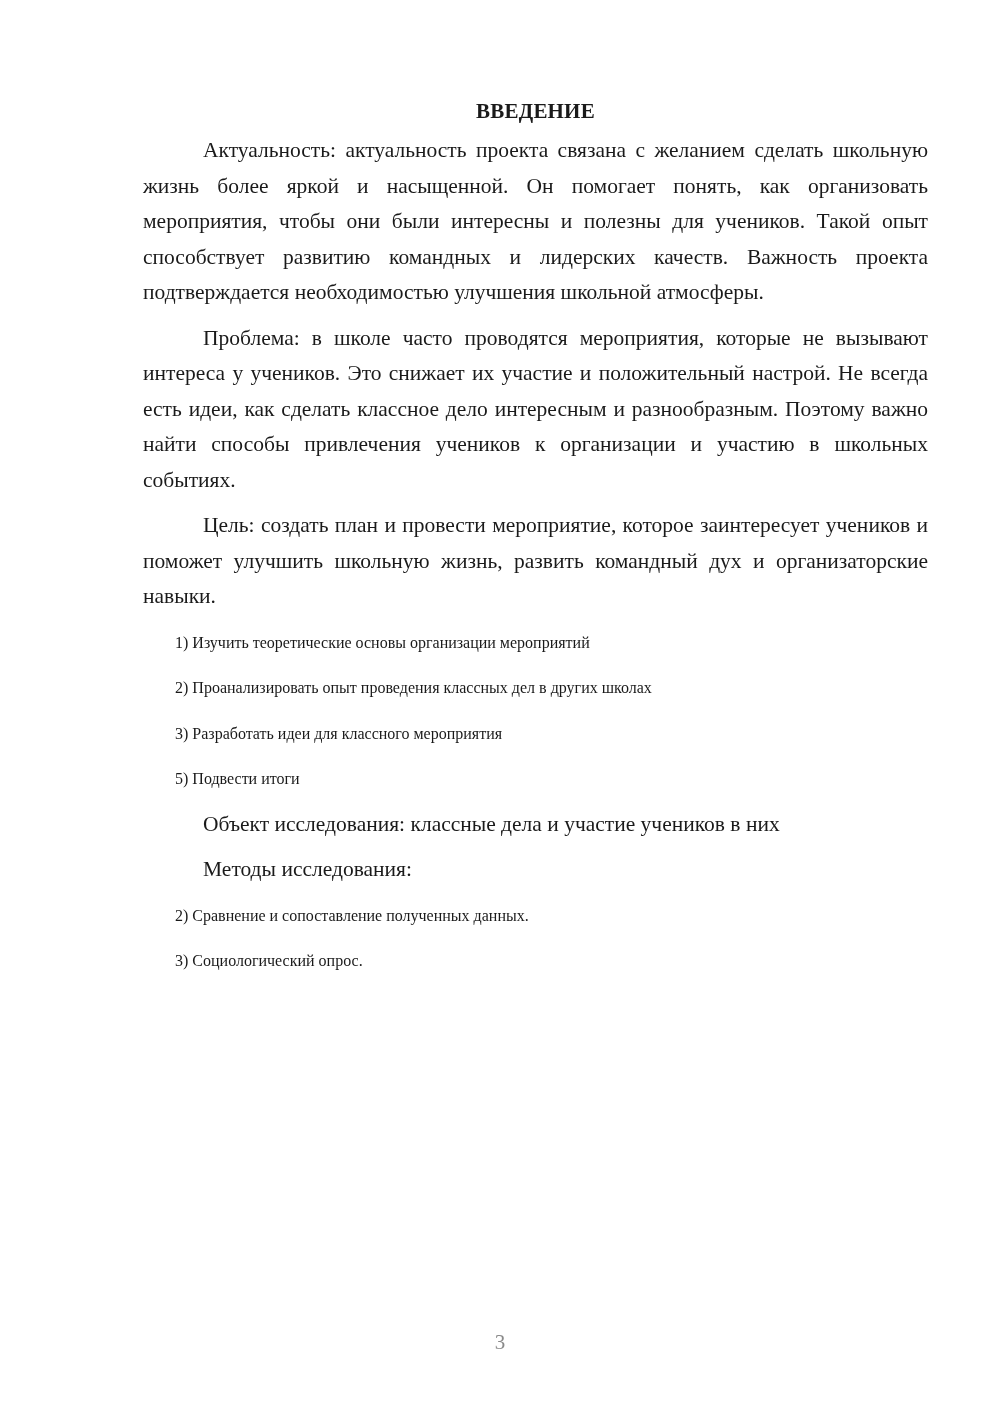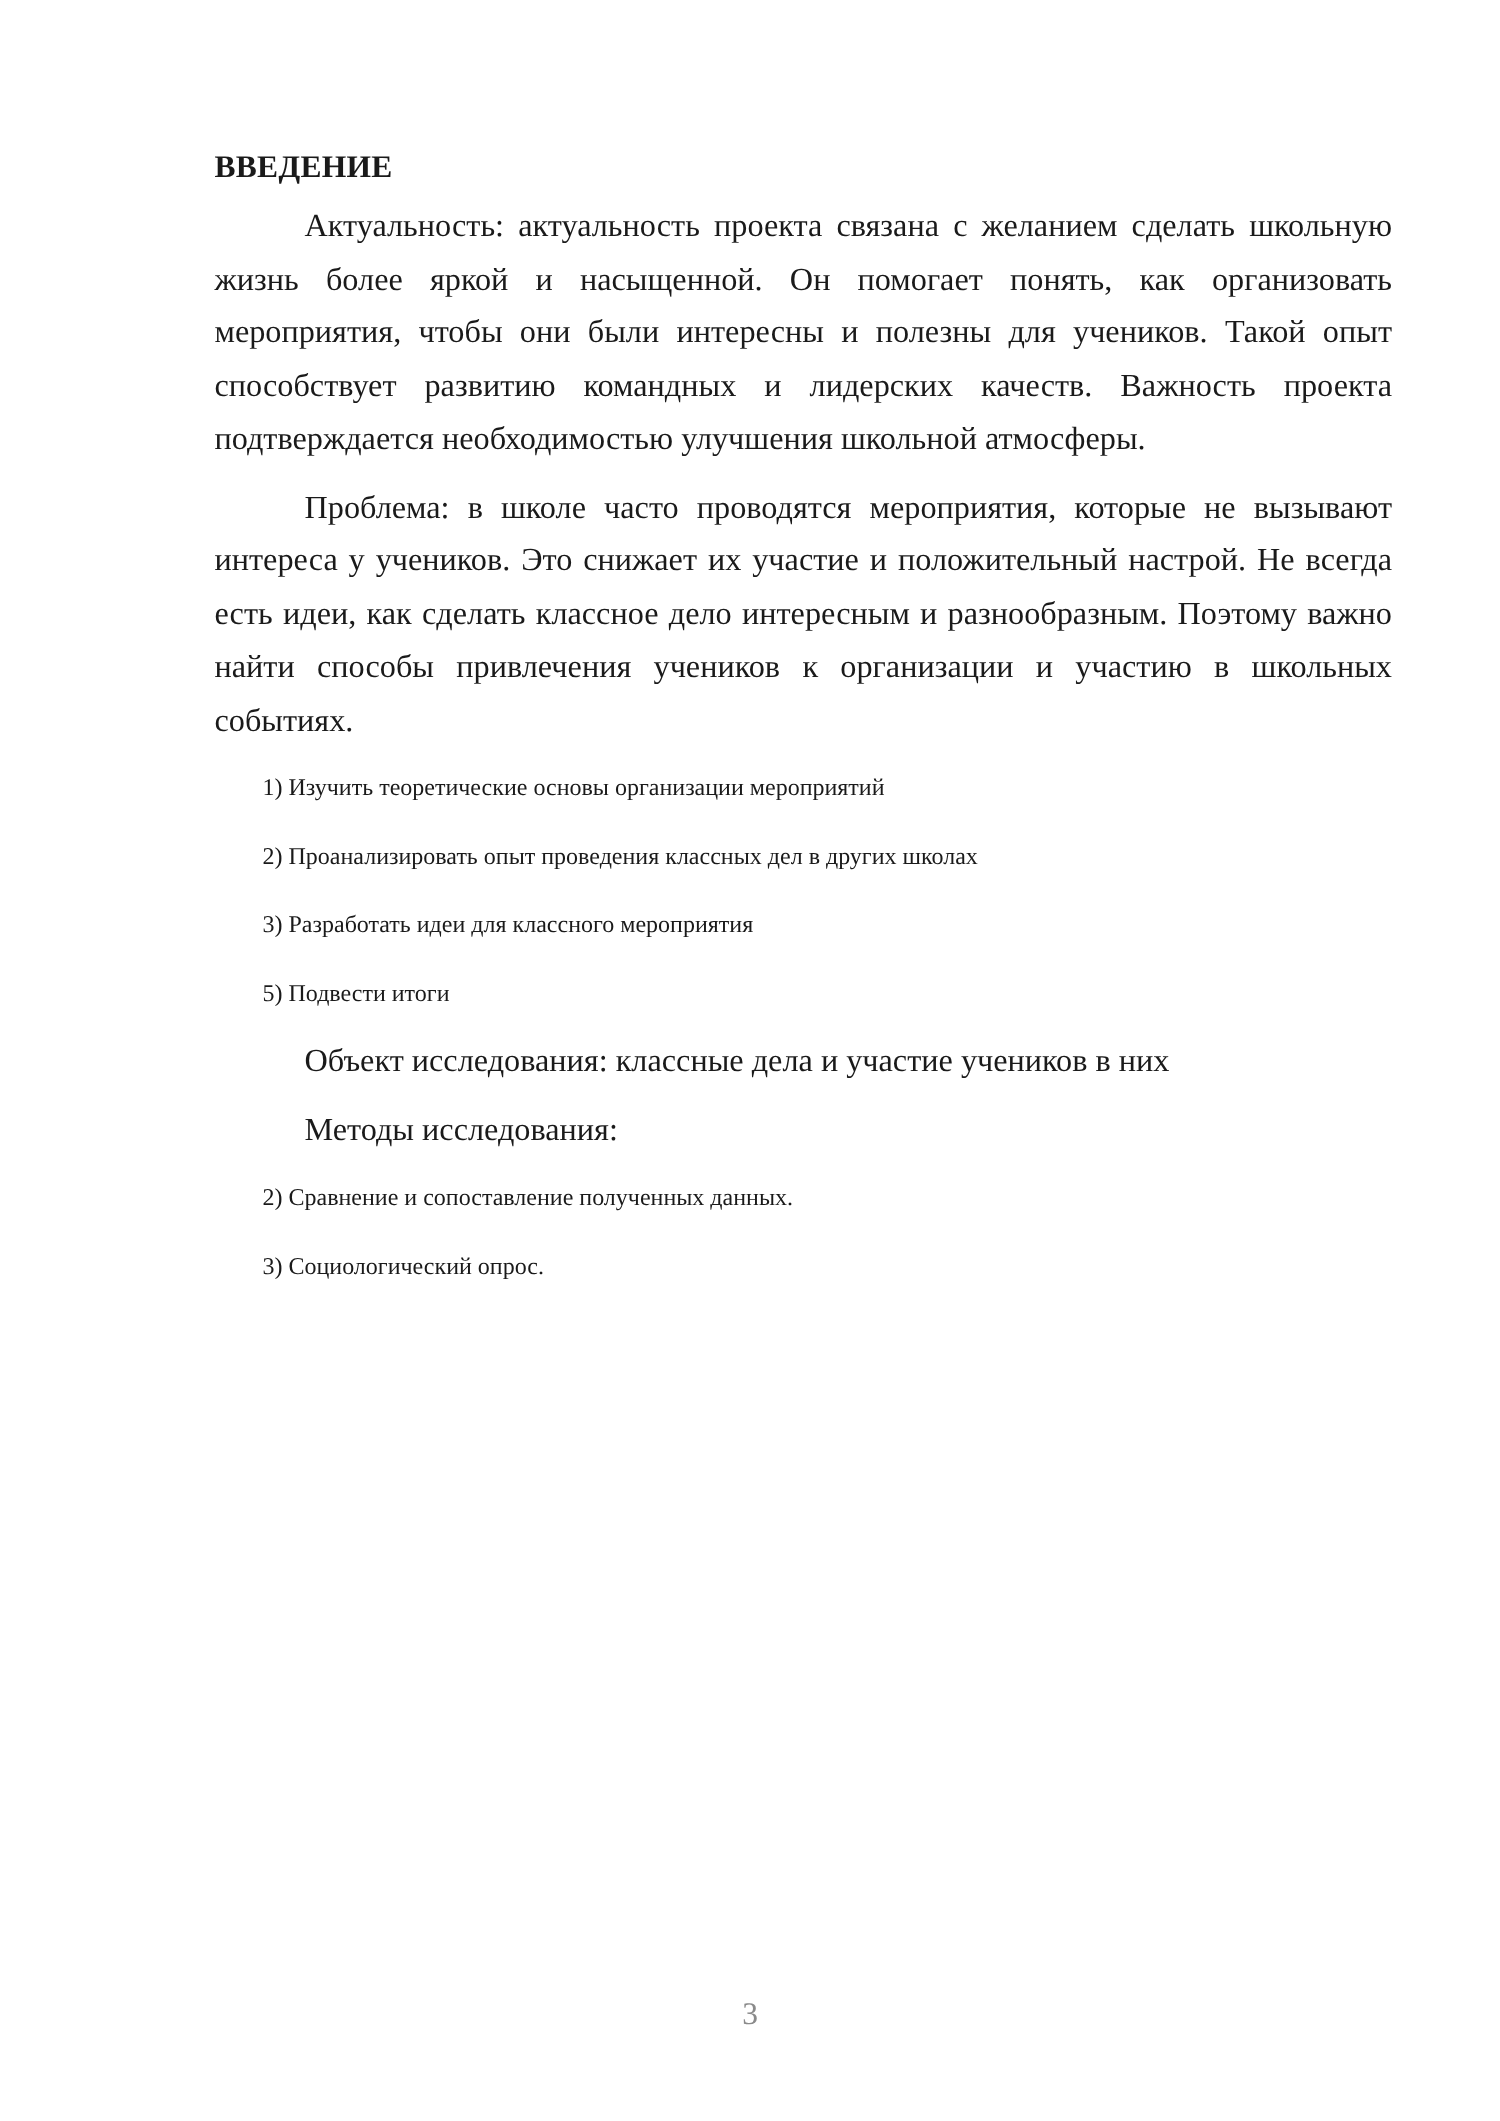--- a/index.html
+++ b/index.html
@@ -15,20 +15,21 @@
       font-family: "Liberation Serif", "DejaVu Serif", serif;
       color: #1a1a1a;
     }
     .page {
       position: absolute;
       left: 143px;
       top: 96px;
       width: 785px;
     }
     .title {
+      text-align: center;
       font-weight: bold;
       font-size: 21px;
       line-height: 30px;
       margin: 0 0 7px 0;
       letter-spacing: 0.2px;
     }
     .para {
       font-size: 21.5px;
       line-height: 35.5px;
       text-align: justify;
@@ -66,20 +67,21 @@
 </head>
 <body>
 
 <div class="page">
   <h1 class="title">ВВЕДЕНИЕ</h1>
 
   <p class="para">Актуальность: актуальность проекта связана с желанием сделать школьную жизнь более яркой и насыщенной. Он помогает понять, как организовать мероприятия, чтобы они были интересны и полезны для учеников. Такой опыт способствует развитию командных и лидерских качеств. Важность проекта подтверждается необходимостью улучшения школьной атмосферы.</p>
 
   <p class="para">Проблема: в школе часто проводятся мероприятия, которые не вызывают интереса у учеников. Это снижает их участие и положительный настрой. Не всегда есть идеи, как сделать классное дело интересным и разнообразным. Поэтому важно найти способы привлечения учеников к организации и участию в школьных событиях.</p>
 
+  <p class="para">Цель: создать план и провести мероприятие, которое заинтересует учеников и поможет улучшить школьную жизнь, развить командный дух и организаторские навыки.</p>
 
 
   <ul class="list">
     <li class="list-item">1) Изучить теоретические основы организации мероприятий</li>
     <li class="list-item">2) Проанализировать опыт проведения классных дел в других школах</li>
     <li class="list-item">3) Разработать идеи для классного мероприятия</li>
     <li class="list-item">5) Подвести итоги</li>
   </ul>
 
   <p class="label-line">Объект исследования: классные дела и участие учеников в них</p>

